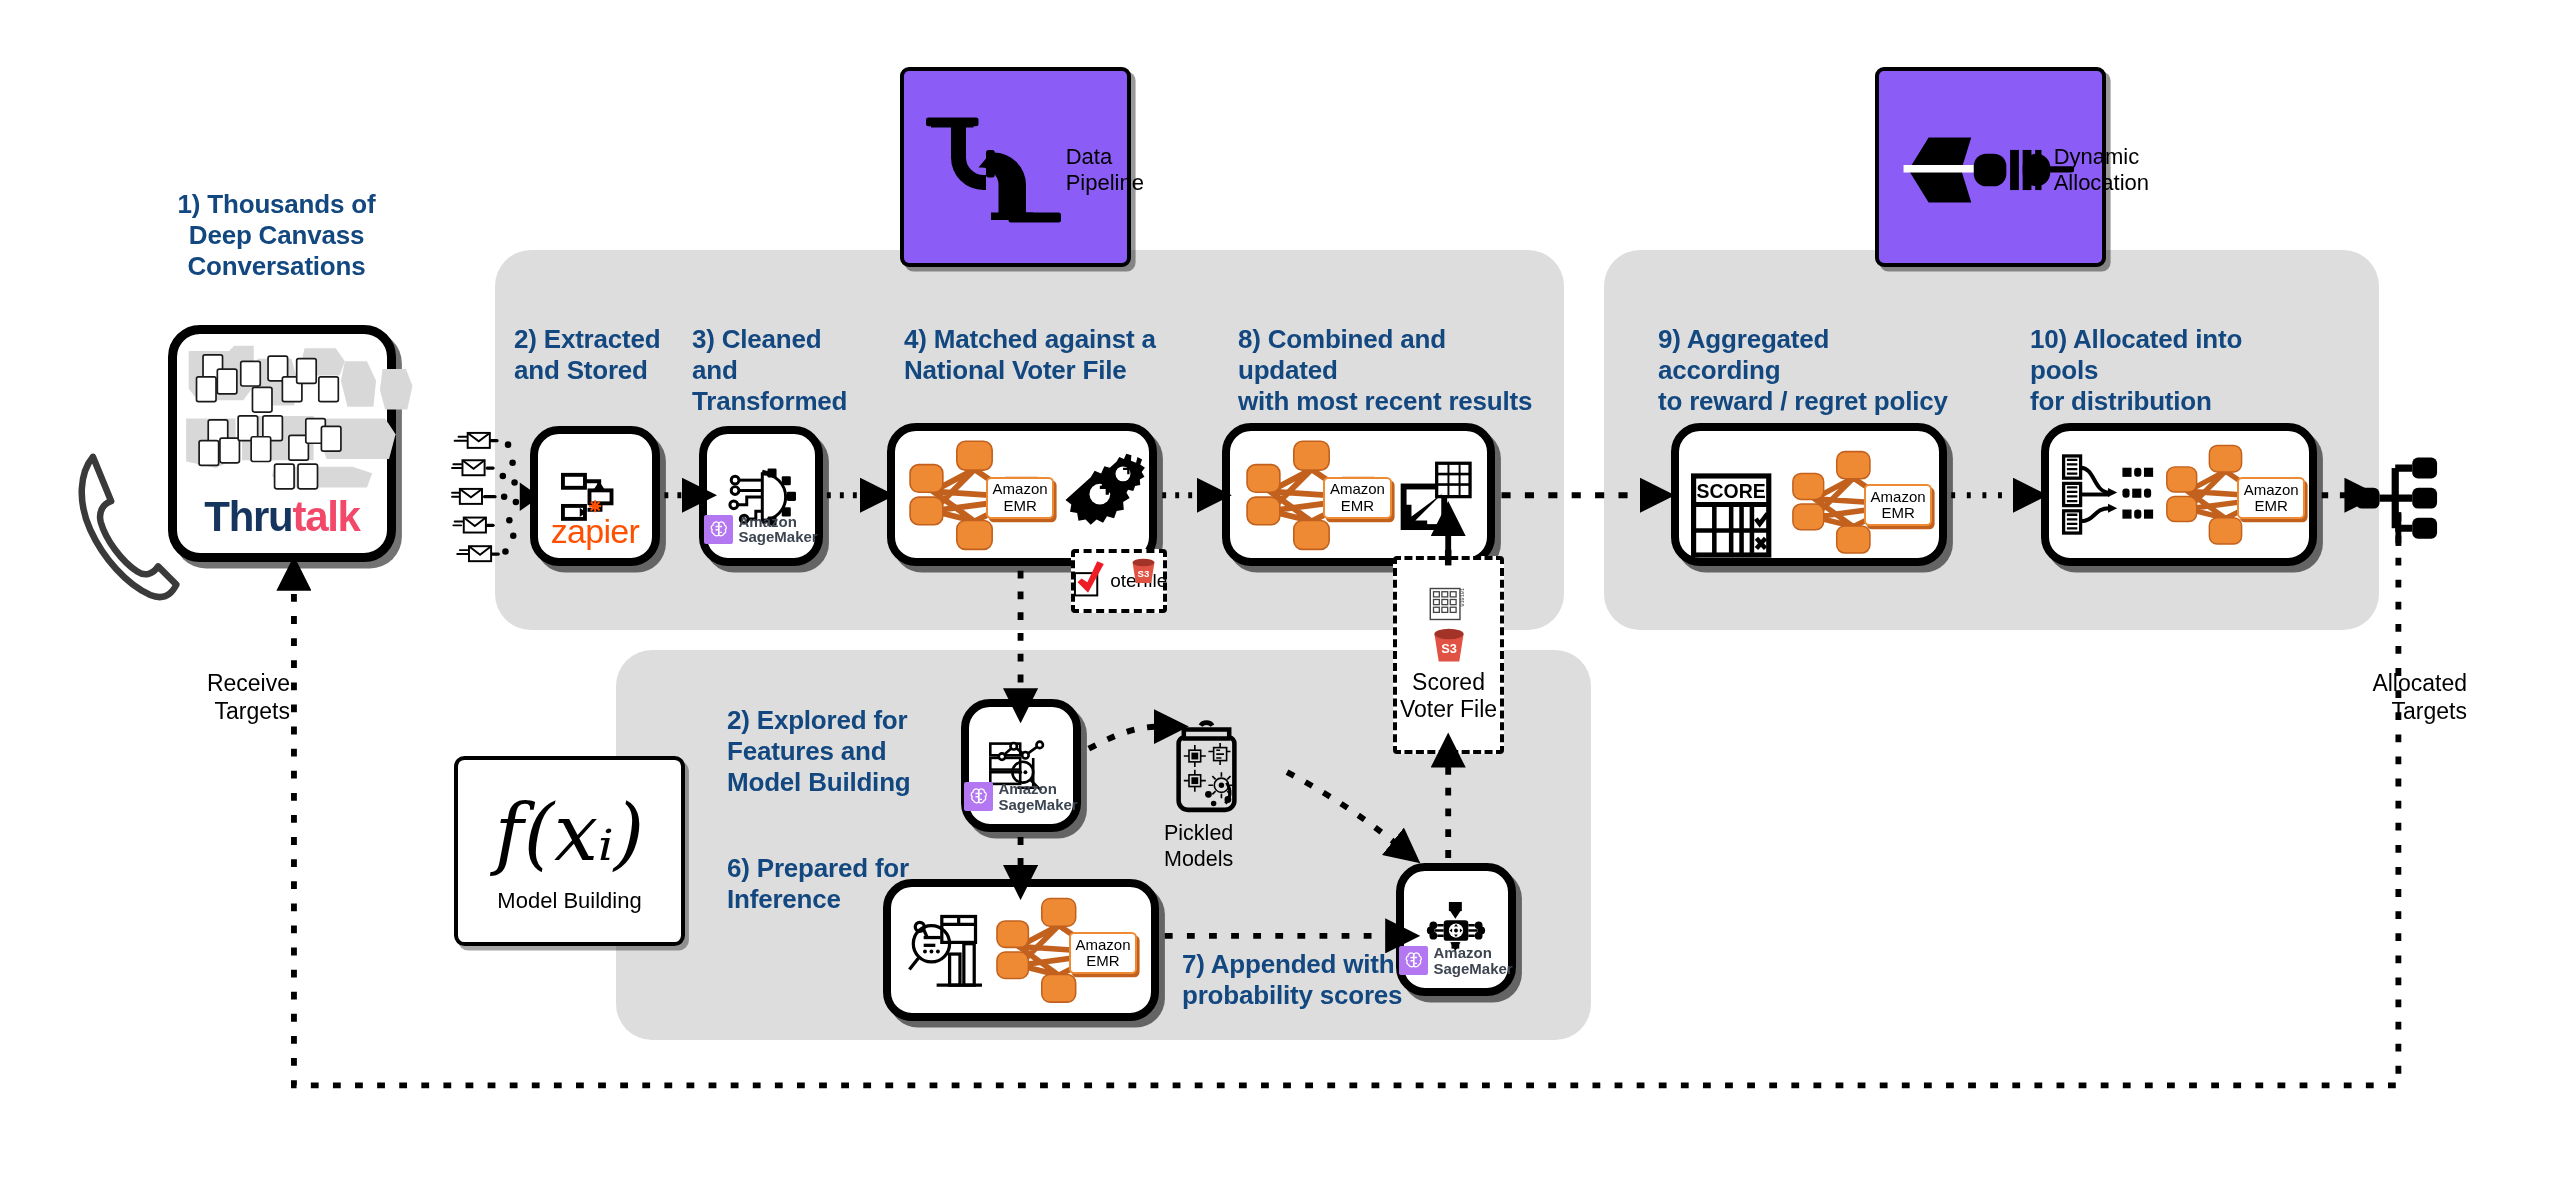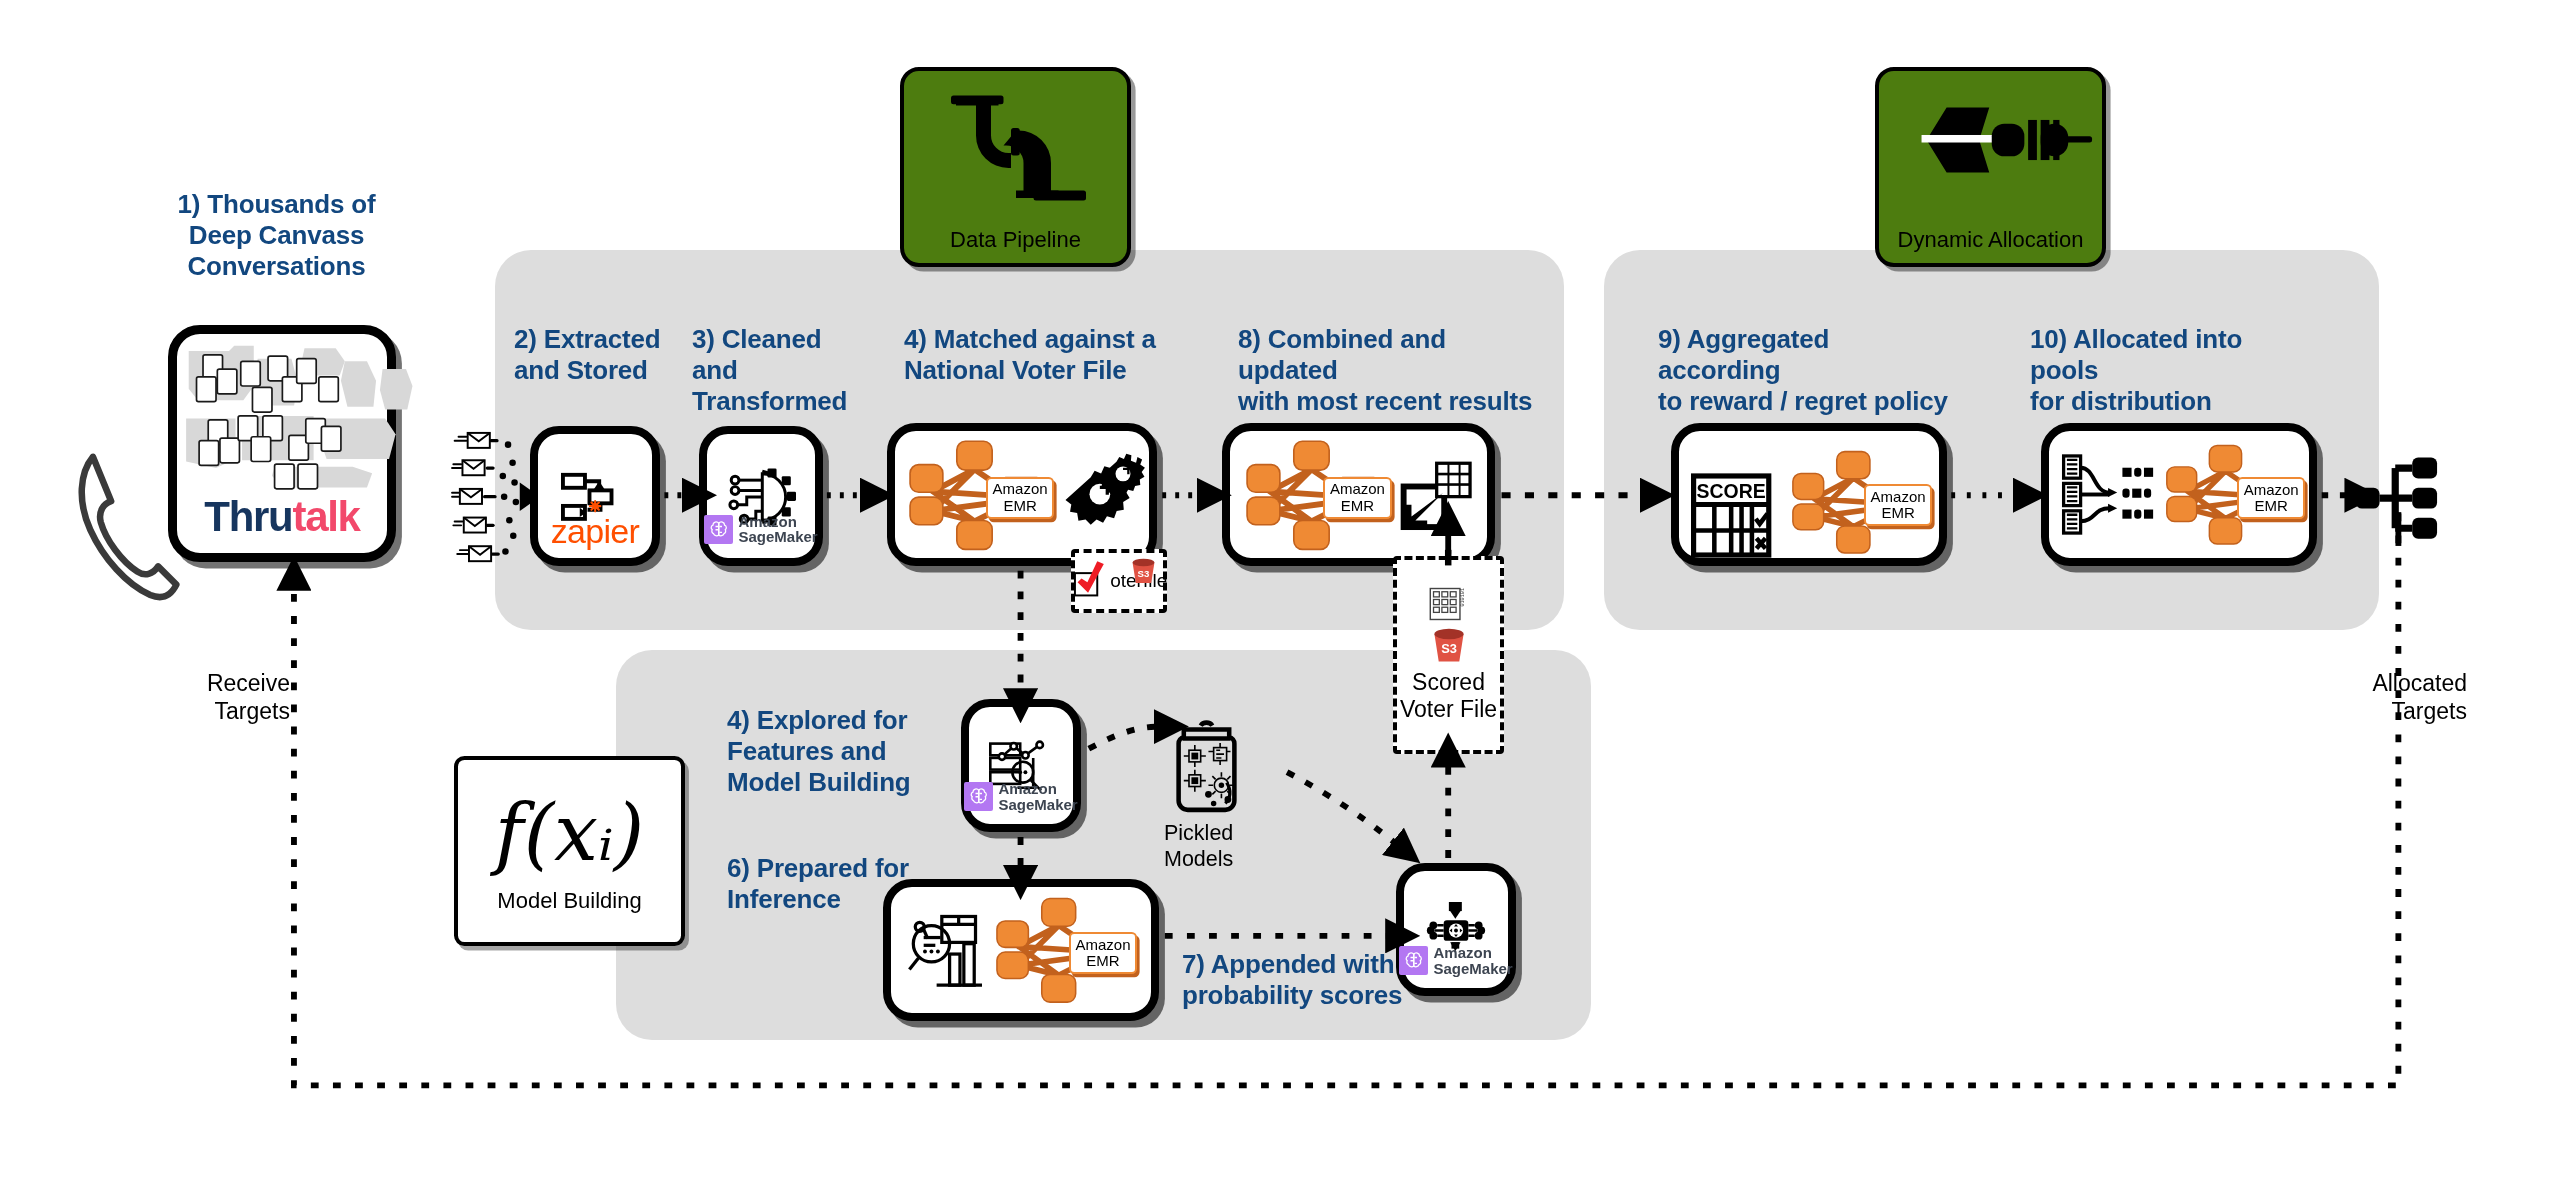--- a/index.html
+++ b/index.html
@@ -35,23 +35,23 @@
   .artifact {
     position:absolute; background:#ffffff;
     border:4.6px dashed #000; border-radius:3.9px;
     display:flex; flex-direction:column; align-items:center; justify-content:center;
     text-align:center;
   }
   .artifact-label { font-size:23px; color:#000; line-height:1.18; margin-top:3.9px; }
 
   
   .callout {
-    position:absolute; background:#4d7c0f; border:4.6px solid #000; border-radius:19px;
+    position:absolute; background:#8b5cf6; border:4.6px solid #000; border-radius:9px;
     box-shadow:4.6px 4.6px 0 rgba(0,0,0,0.4);
-    display:flex; flex-direction:column; align-items:center; justify-content:space-between;
+    display:flex; flex-direction:row; align-items:center; justify-content:space-between;
     padding:17px 11.7px 10.4px;
   }
   .callout-label { font-size:22px; color:#000; }
 
   
   .flow-label { position:absolute; font-size:23px; color:#000; text-align:right; line-height:1.2; }
 
   
   .sm-logo { display:flex; align-items:center; gap:5.2px; }
   .sm-badge { width:29px; height:29px; background:#b377f2; border-radius:2px;
@@ -559,21 +559,21 @@
     </svg>
   </div>
 
   <div class="abs" style="left:454px; top:756px; width:231px; height:190px; background:#fff;
               border:4.6px solid #000; border-radius:10.4px; box-shadow:3.9px 4.6px 0 rgba(0,0,0,0.35);
               display:flex; flex-direction:column; align-items:center; justify-content:center;">
     <span class="fx">f(xᵢ)</span>
     <span style="font-size:22px;color:#000;margin-top:10.4px;">Model Building</span>
   </div>
 
-  <div class="step-title" style="left:727px; top:705px; width:208px; white-space:pre-line;">4) Explored for
+  <div class="step-title" style="left:727px; top:705px; width:208px; white-space:pre-line;">2) Explored for
 Features and
 Model Building</div>
   <div class="step-title" style="left:727px; top:853px; width:208px; white-space:pre-line;">6) Prepared for
 Inference</div>
   <div class="step-title" style="left:1182px; top:949px; width:234px; white-space:pre-line;">7) Appended with
 probability scores</div>
 
   <div class="node" style="left:961px; top:699px; width:120px; height:133px;">
     <div class="node-inner">
       <span style="margin-top:2.6px;">

